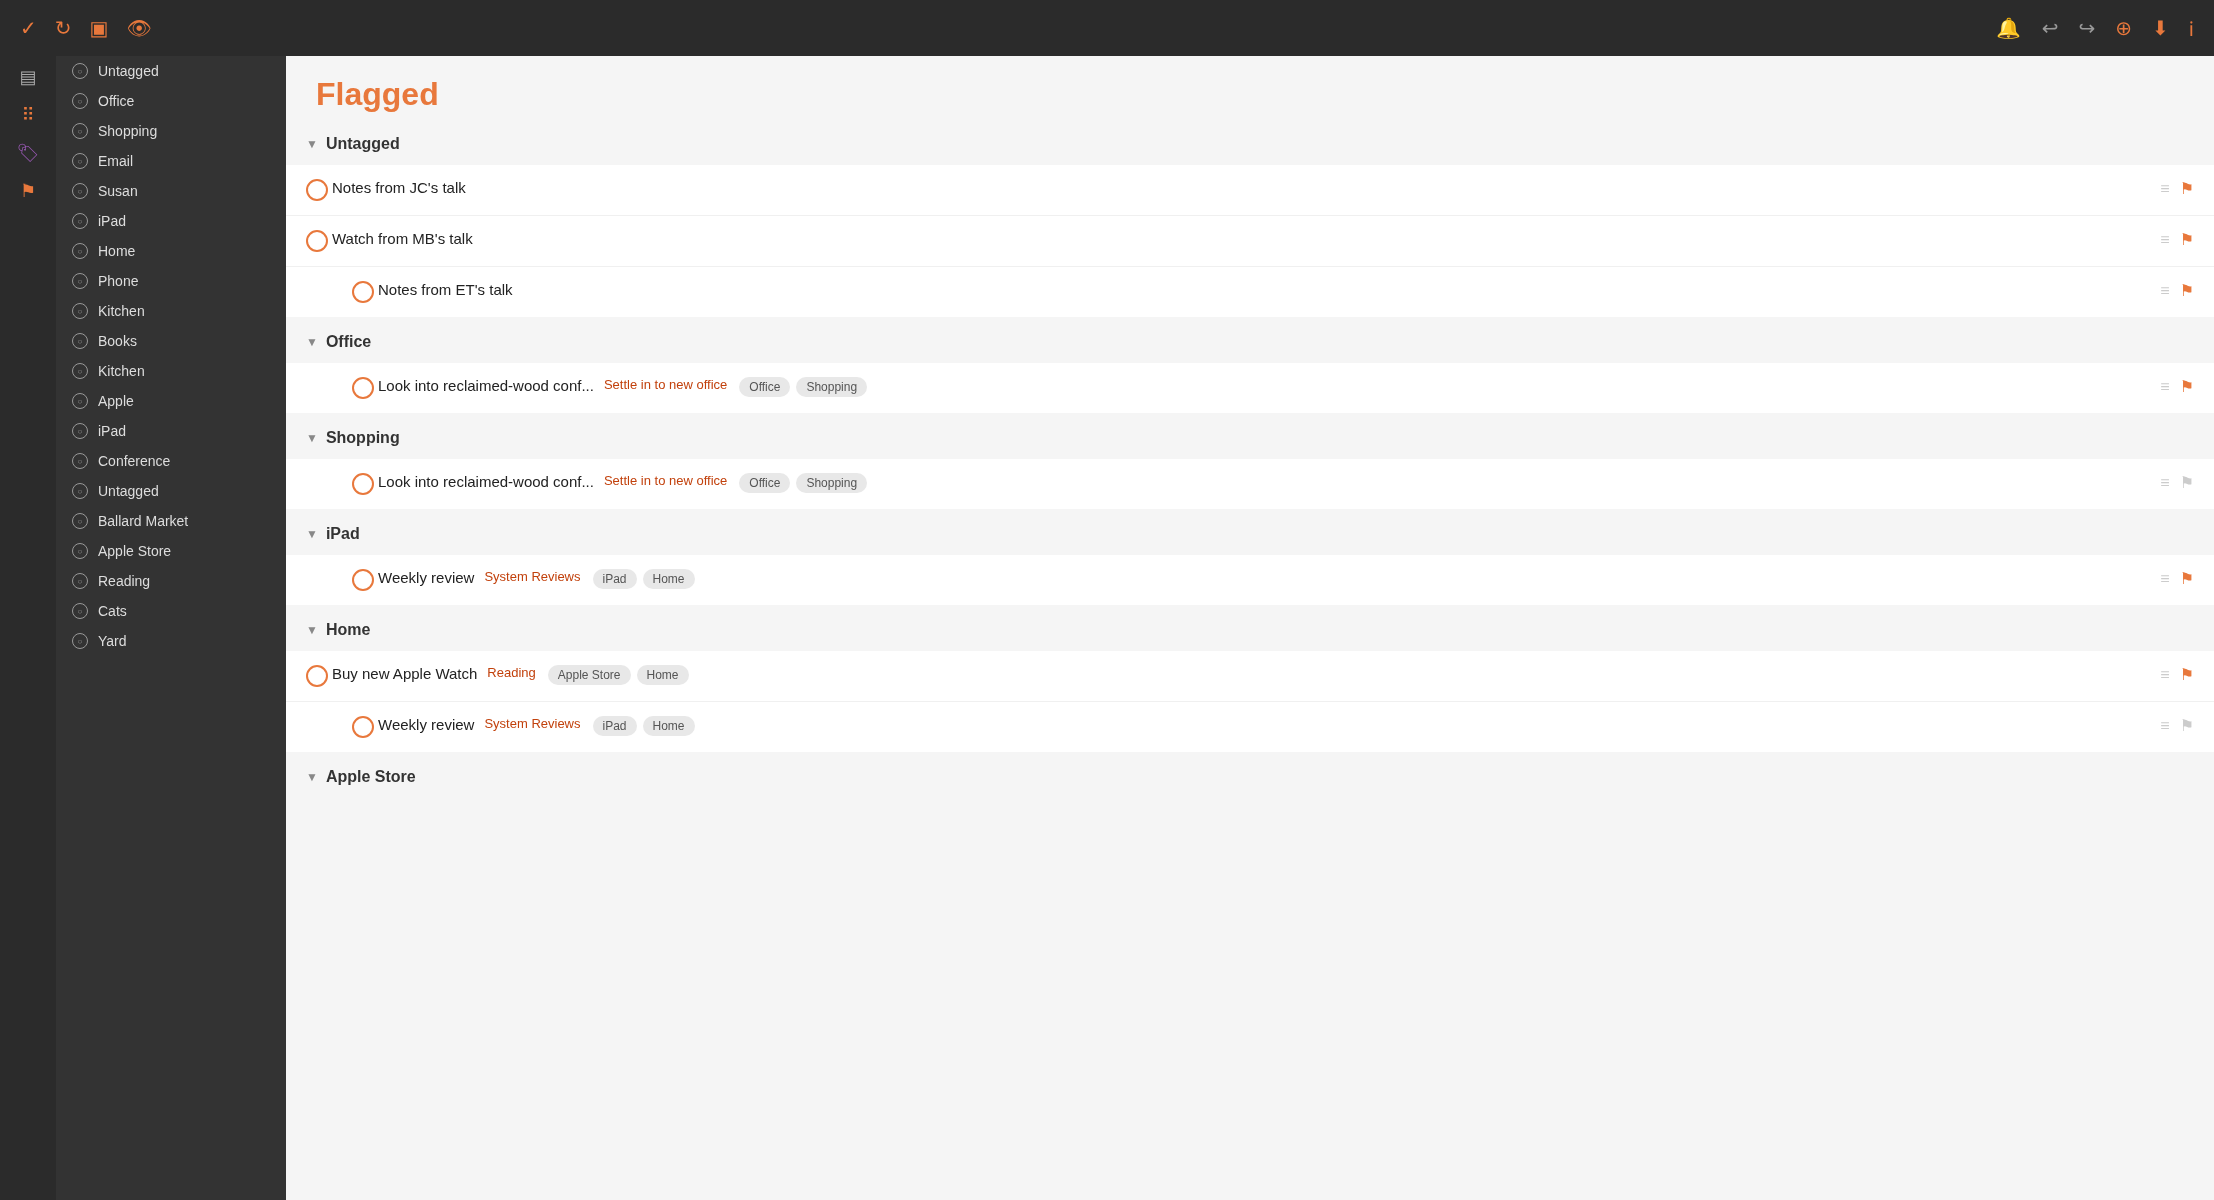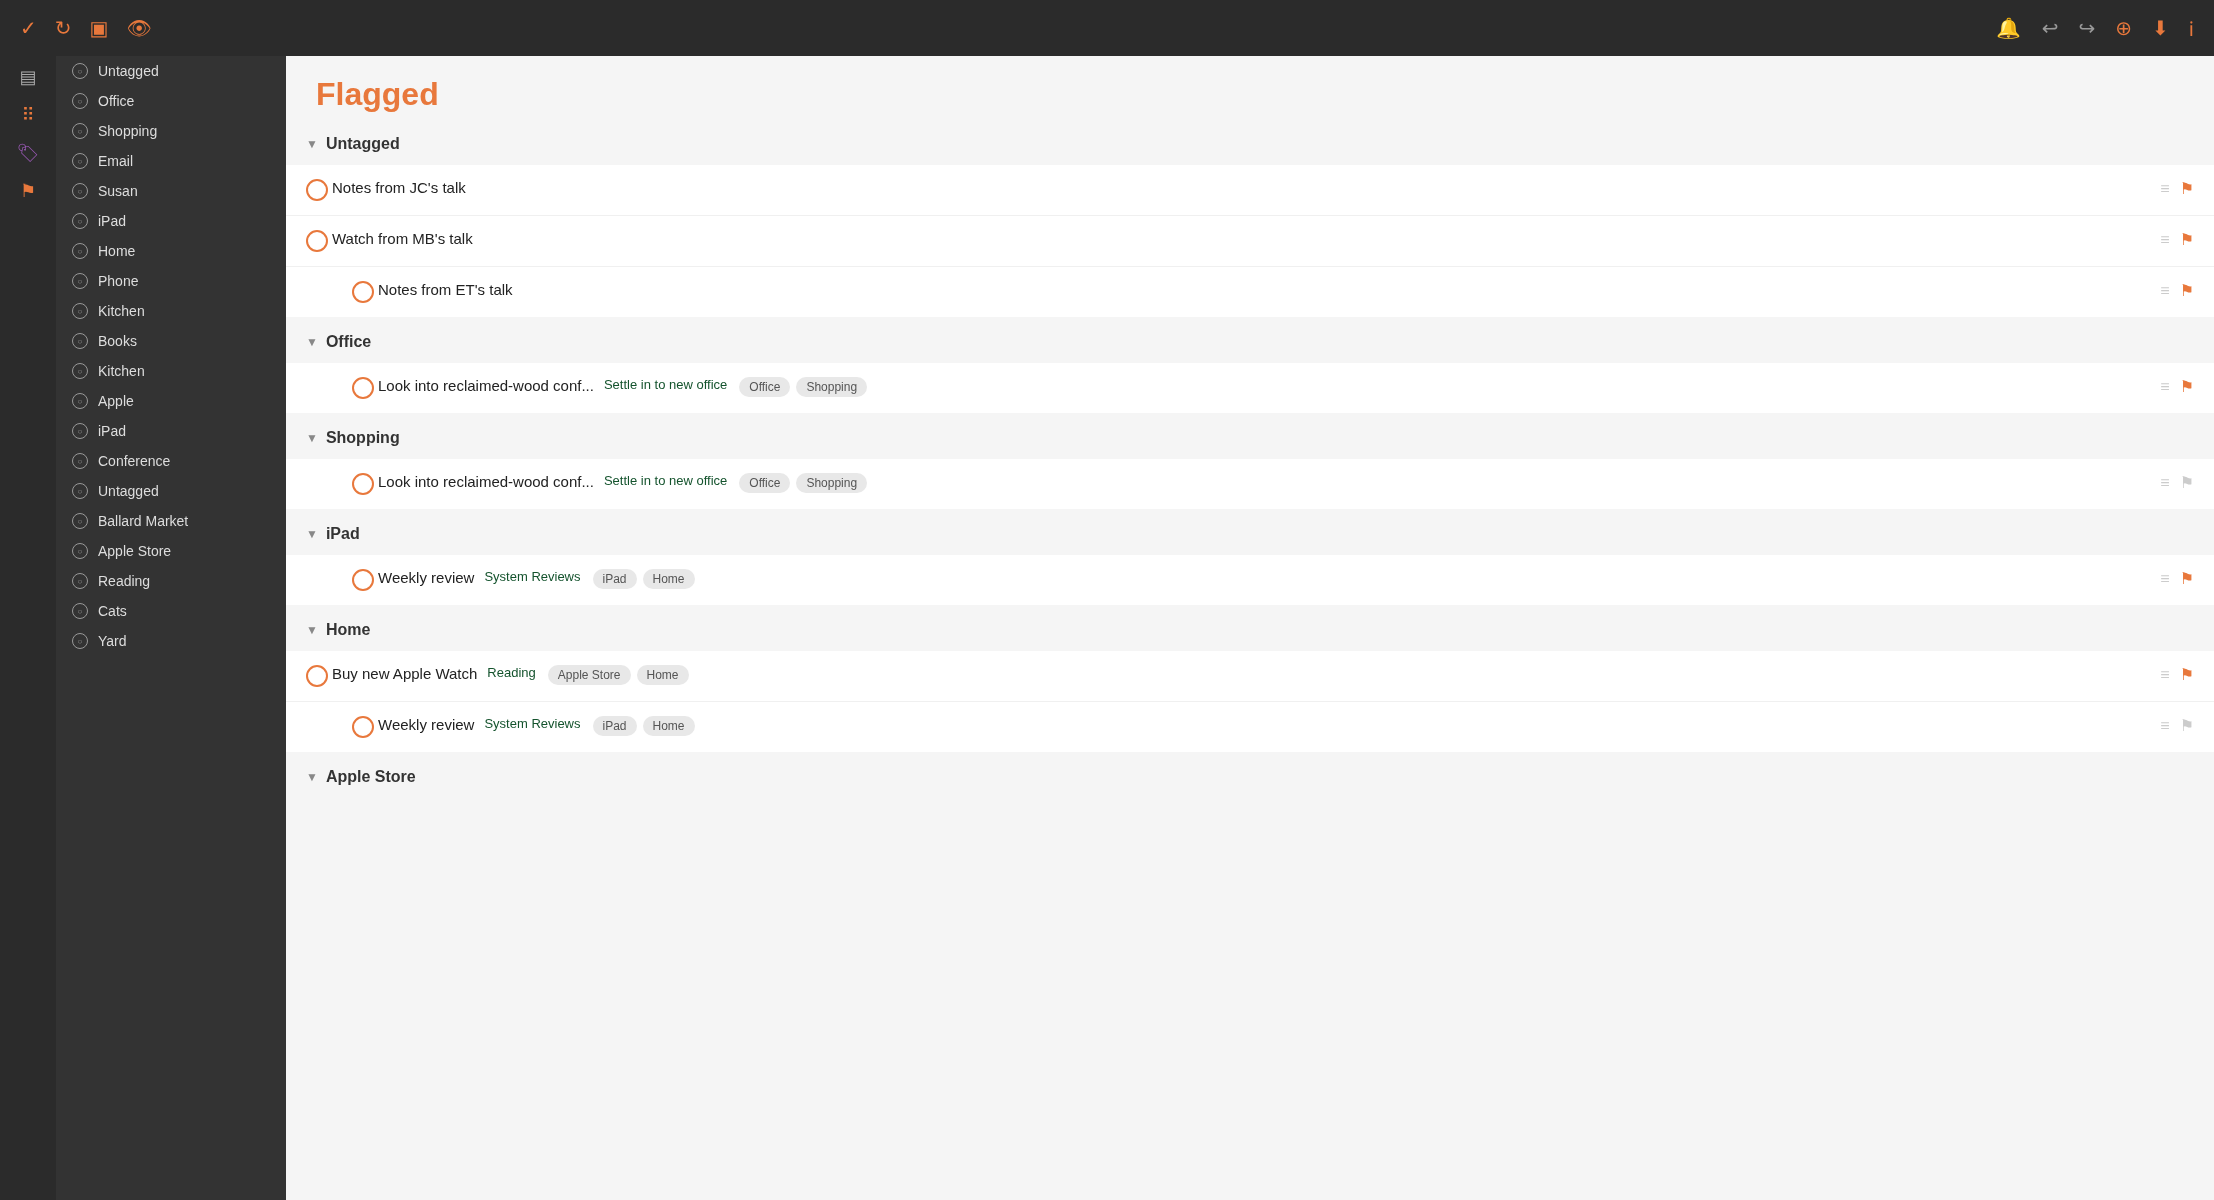--- a/index.html
+++ b/index.html
@@ -125,21 +125,21 @@
     }
 
     .task-name {
       font-size: 15px;
       color: #222;
       flex-shrink: 0;
     }
 
     .task-sub {
       font-size: 13px;
-      color: #14532d;
+      color: #c2410c;
       margin-left: 6px;
     }
 
     .task-tags {
       display: flex;
       gap: 6px;
       margin-left: 8px;
     }
 
     .tag-pill {

